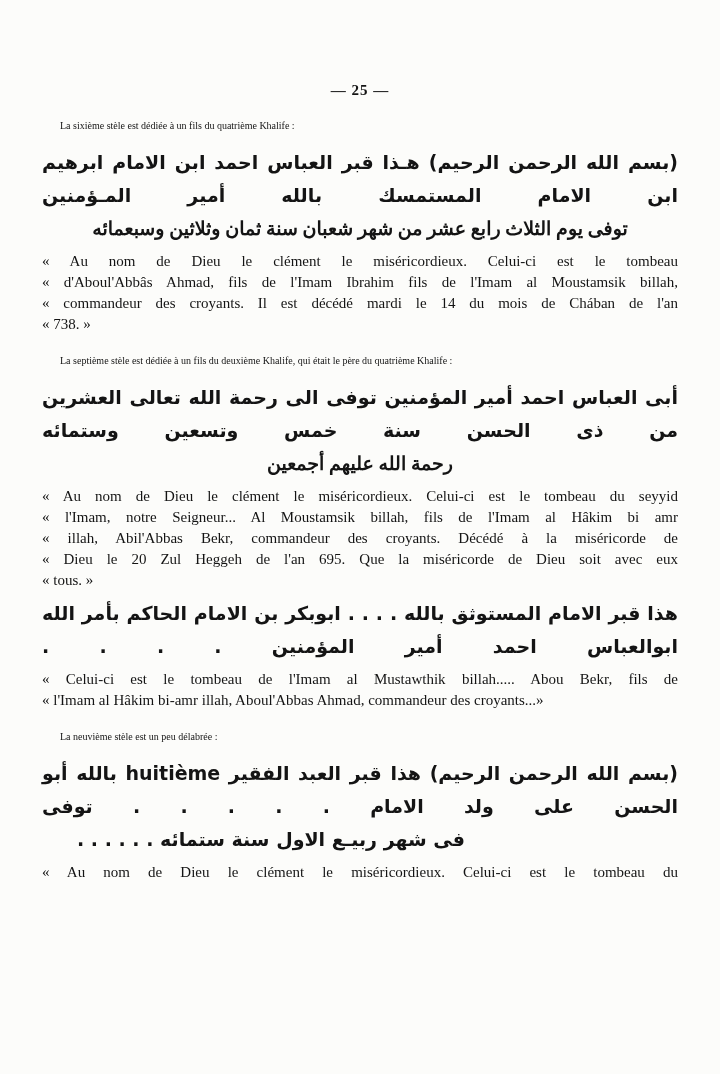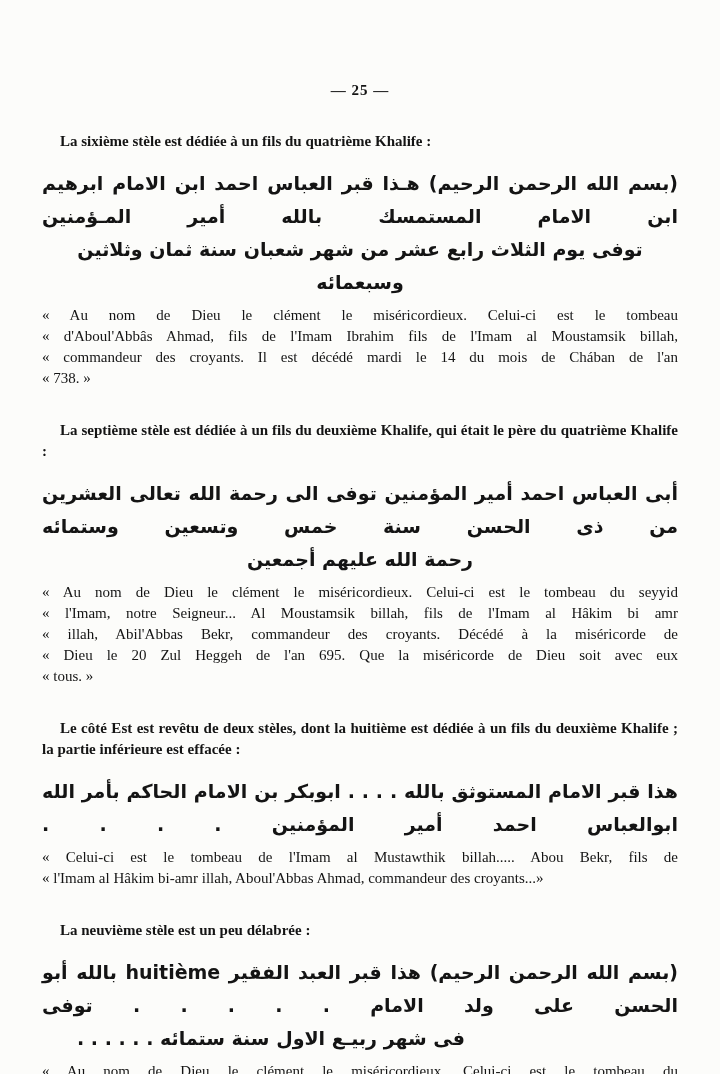--- a/index.html
+++ b/index.html
@@ -14,45 +14,45 @@
   }
   .inner{padding:80px 42px 0 42px;}
   .pageno{
     text-align:center;
     font-weight:bold;
     font-size:15px;
     letter-spacing:1px;
     line-height:20px;
   }
   .para{
-    font-weight:bold;
-    font-size:15px;
+    font-weight:normal;
+    font-size:10px;
     line-height:21px;
     text-align:justify;
     text-indent:18px;
-    margin-top:31px;
+    margin-top:15px;
   }
   .quote{
     margin-top:6px;
     font-weight:normal;
     font-size:15px;
     line-height:21px;
   }
   .quote .ql{text-align:justify;text-align-last:justify;}
   .quote .ql.last{text-align:justify;text-align-last:left;}
   .arabic{
     direction:rtl;
     font-family:"DejaVu Sans", sans-serif;
     font-weight:bold;
     font-size:19px;
     line-height:33px;
     margin-top:6px;
   }
   .arabic .al{text-align:justify;text-align-last:justify;}
-  .arabic .al.center{text-align:center;text-align-last:center;}
+  .arabic .al.center{text-align:left;text-align-last:center;font-family:Liberation Serif, serif;}
   .arabic .al.offset-a{text-align:left;text-align-last:left;padding-left:35px;}
 </style>
 </head>
 <body>
 
 <div class="sheet">
   <div class="inner">
 
     <div class="pageno">— 25 —</div>
 
@@ -78,21 +78,20 @@
     </div>
 
     <div class="quote">
       <div class="ql">« Au nom de Dieu le clément le miséricordieux. Celui-ci est le tombeau du seyyid</div>
       <div class="ql">« l'Imam, notre Seigneur... Al Moustamsik billah, fils de l'Imam al Hâkim bi amr</div>
       <div class="ql">« illah, Abil'Abbas Bekr, commandeur des croyants. Décédé à la miséricorde de</div>
       <div class="ql">« Dieu le 20 Zul Heggeh de l'an 695. Que la miséricorde de Dieu soit avec eux</div>
       <div class="ql last">« tous. »</div>
     </div>
 
-    <p class="para">Le côté Est est revêtu de deux stèles, dont la huitième est dédiée à un fils du deuxième Khalife ; la partie inférieure est effacée :</p>
 
     <div class="arabic" dir="rtl">
       <div class="al">هذا قبر الامام المستوثق بالله . . . . ابوبكر بن الامام الحاكم بأمر الله ابوالعباس احمد أمير المؤمنين . . . .</div>
     </div>
 
     <div class="quote">
       <div class="ql">« Celui-ci est le tombeau de l'Imam al Mustawthik billah..... Abou Bekr, fils de</div>
       <div class="ql last">« l'Imam al Hâkim bi-amr illah, Aboul'Abbas Ahmad, commandeur des croyants...»</div>
     </div>
 

